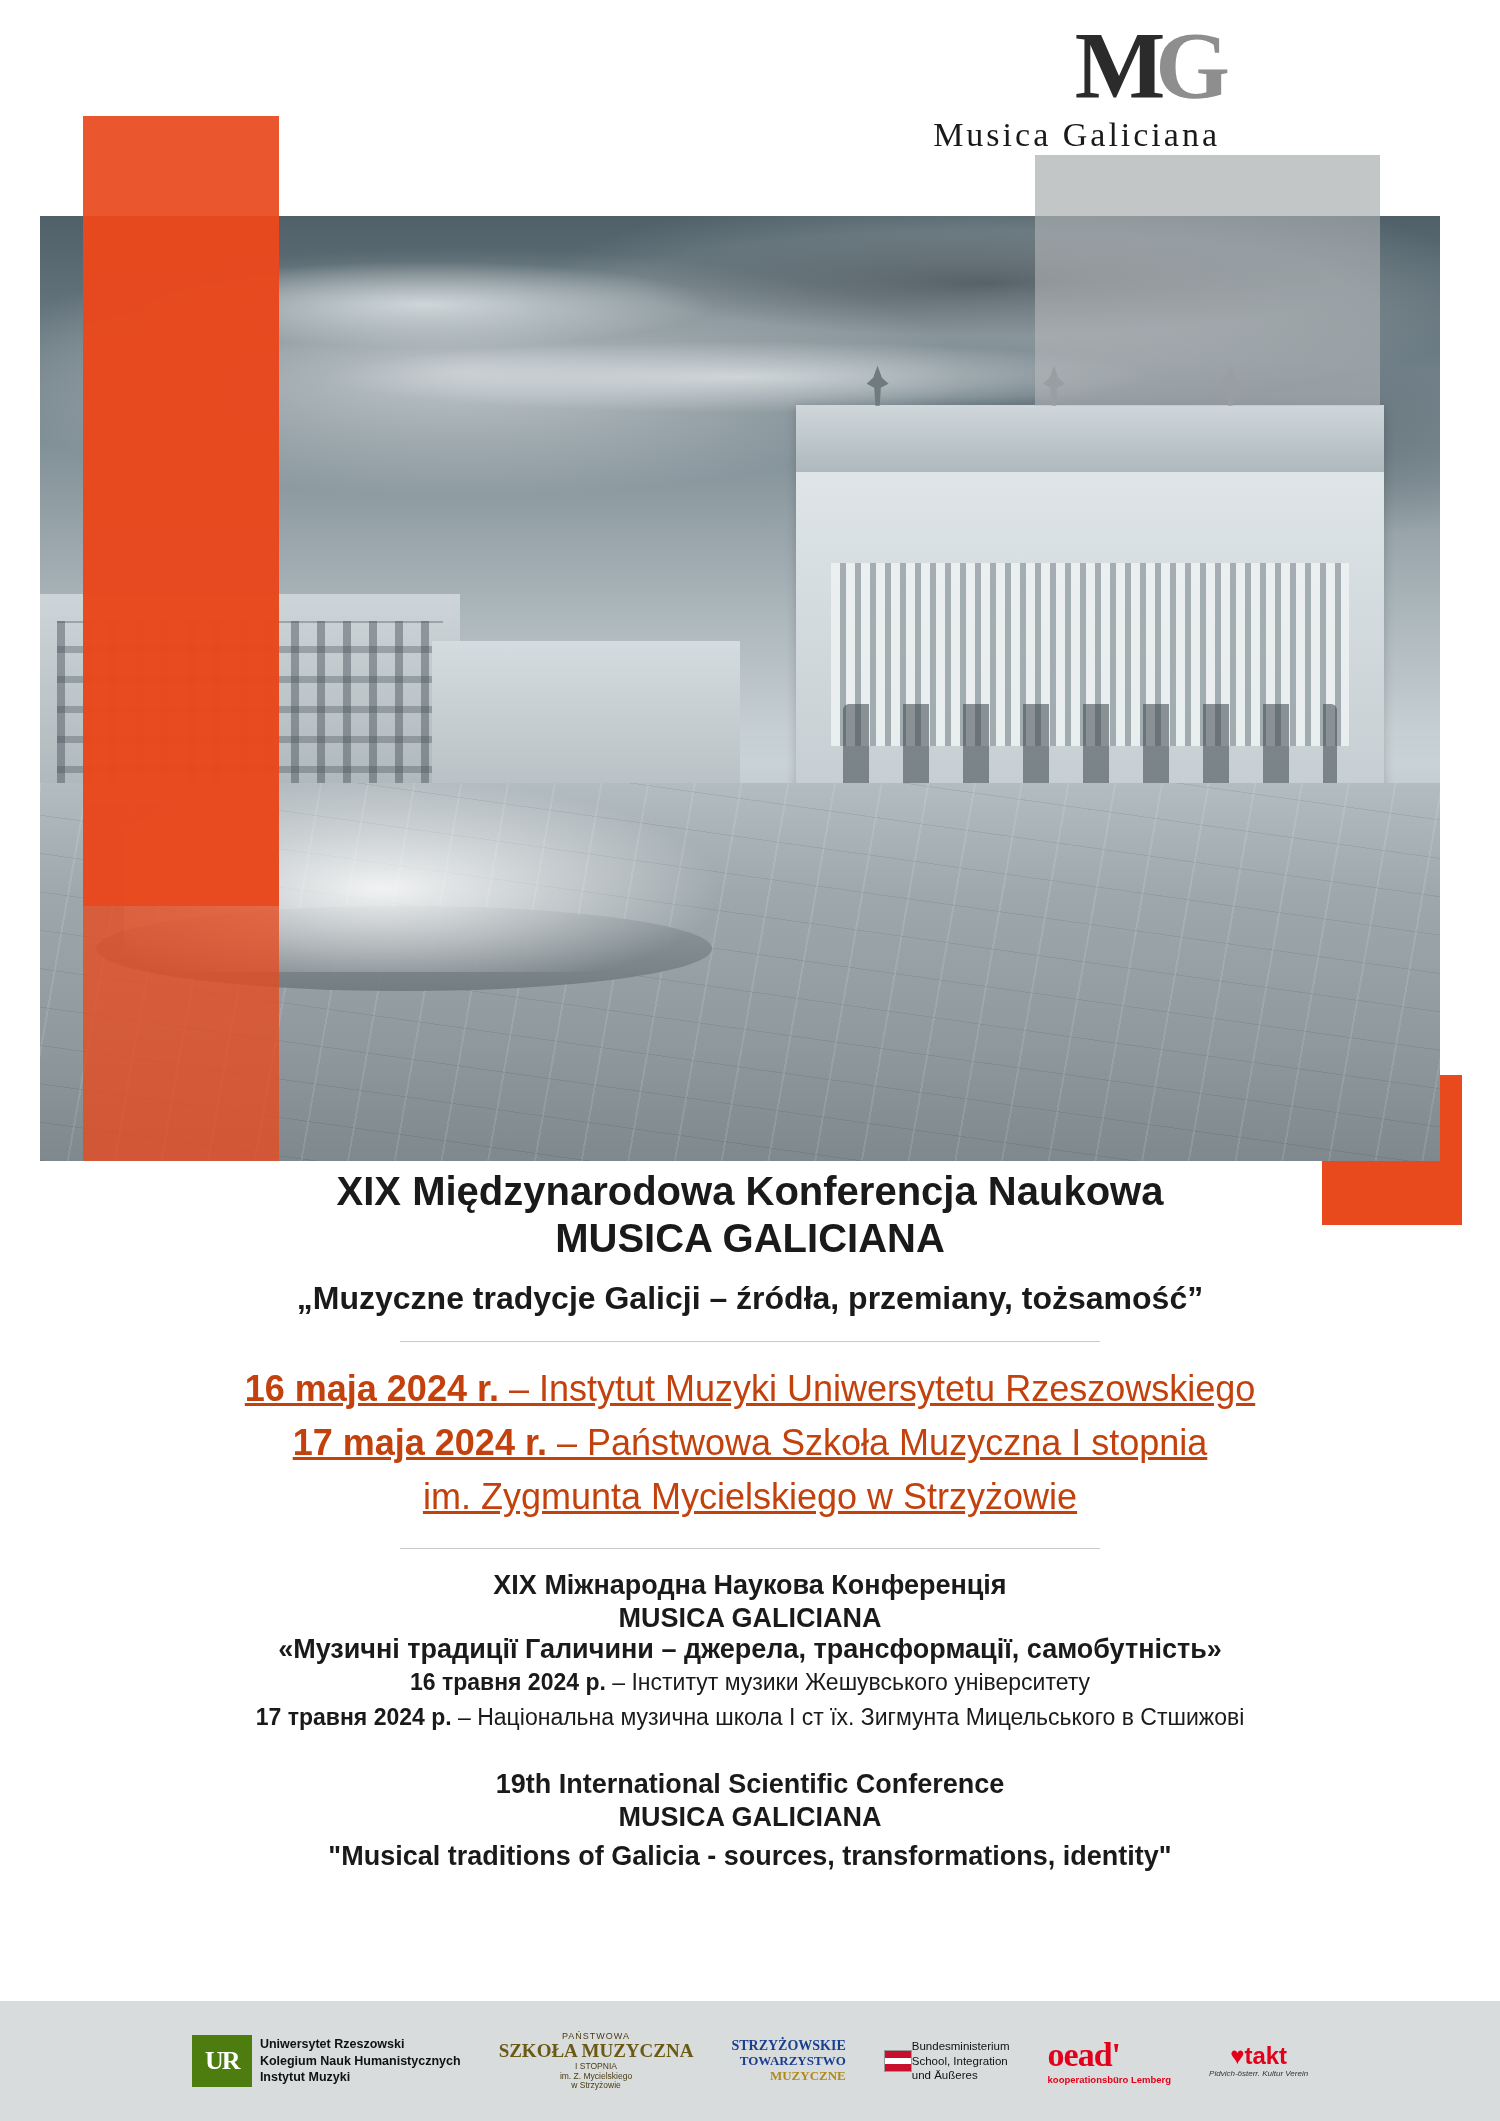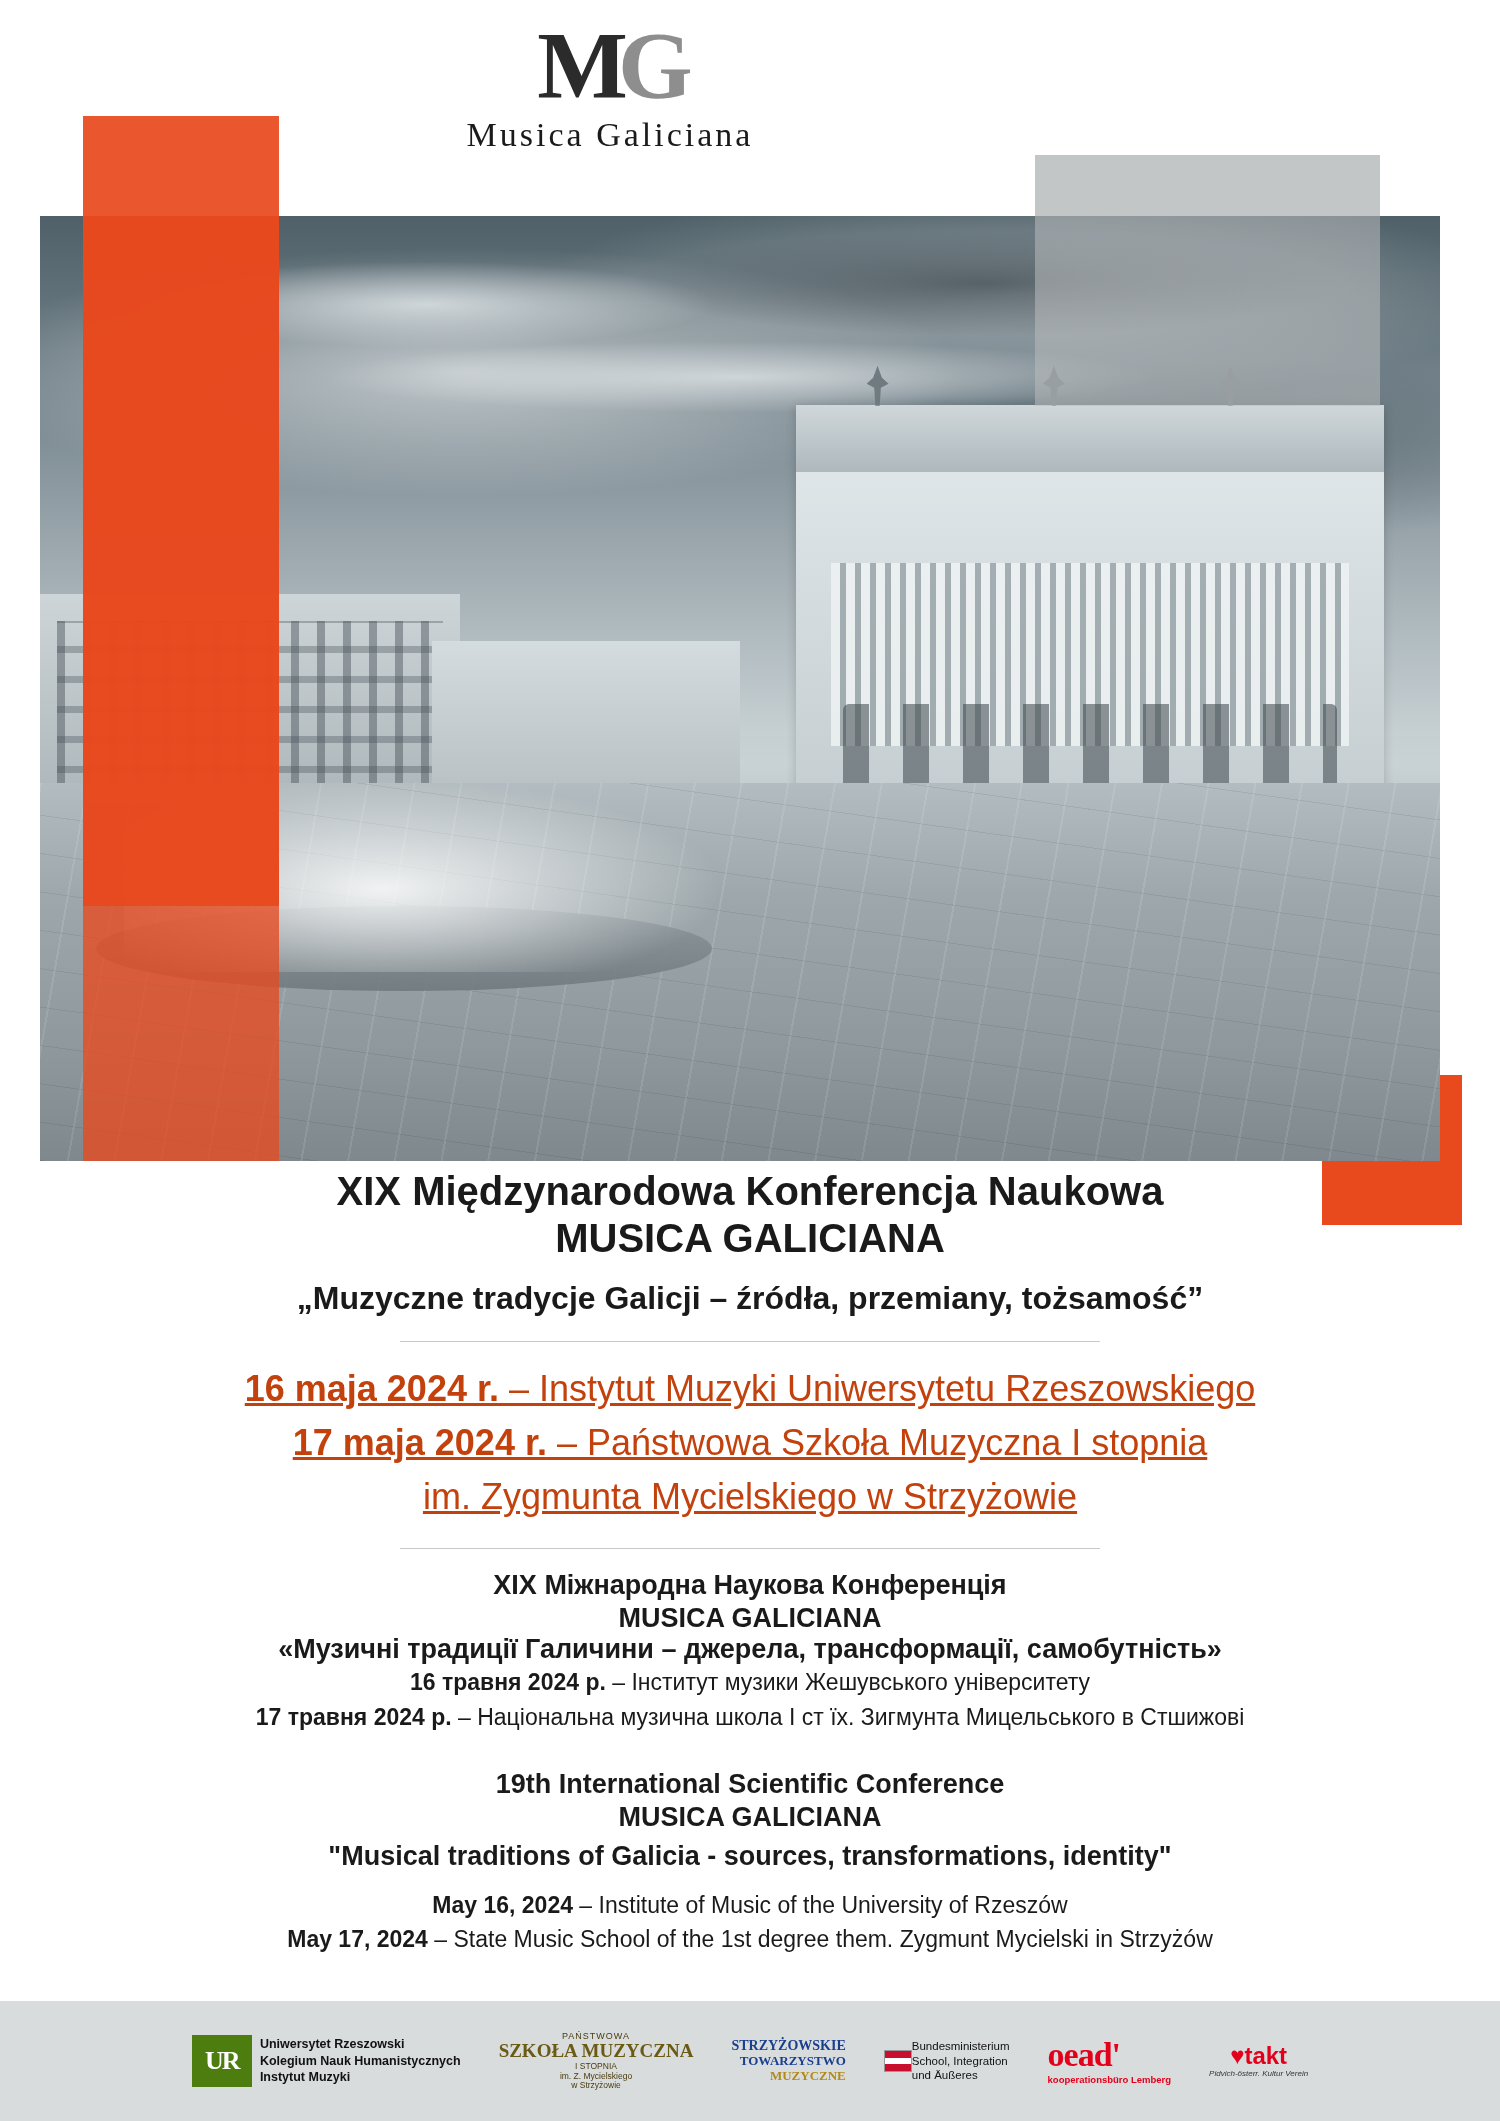--- a/index.html
+++ b/index.html
@@ -23,21 +23,21 @@
     position:absolute;left:1035px;top:155px;width:345px;height:245px;
     background:#b9bcbd;opacity:.85;z-index:2;
   }
   .orange-square{
     position:absolute;left:1322px;top:1075px;width:140px;height:150px;
     background:#e8491d;z-index:2;
   }
 
   
   .logo-wrap{
-    position:absolute;top:18px;left:0;width:1220px;text-align:center;z-index:5;
+    position:absolute;top:18px;left:0;width:1220px;text-align:right;z-index:5;
   }
   .logo-mark{
     font-family:"Liberation Serif", serif;
     font-size:96px;font-weight:bold;letter-spacing:-10px;
     color:#2b2b2b;line-height:1;
     display:inline-block;
   }
   .logo-mark .g{color:#8e8e8e;}
   .logo-text{
     font-family:"Liberation Serif", serif;
@@ -257,28 +257,20 @@
       <div>
         <b>17 травня 2024 р.</b><span> – Національна музична школа I ст їх. Зигмунта Мицельського в Стшижові</span>
       </div>
     </div>
 
     <div class="en-title">
       <div>19th International Scientific Conference</div>
       <div>MUSICA GALICIANA</div>
     </div>
     <div class="en-sub">"Musical traditions of Galicia - sources, transformations, identity"</div>
-    <div class="en-dates">
-      <div>
-        <b>May 16, 2024</b><span> – Institute of Music of the University of Rzeszów</span>
-      </div>
-      <div>
-        <b>May 17, 2024</b><span> – State Music School of the 1st degree them. Zygmunt Mycielski in Strzyżów</span>
-      </div>
-    </div>
   </div>
 
   <div class="footer">
 
     <div class="flogo">
       <div class="ur-mark">UR</div>
       <div class="ur-text">
         <div>Uniwersytet Rzeszowski</div>
         <div>Kolegium Nauk Humanistycznych</div>
         <div>Instytut Muzyki</div>

